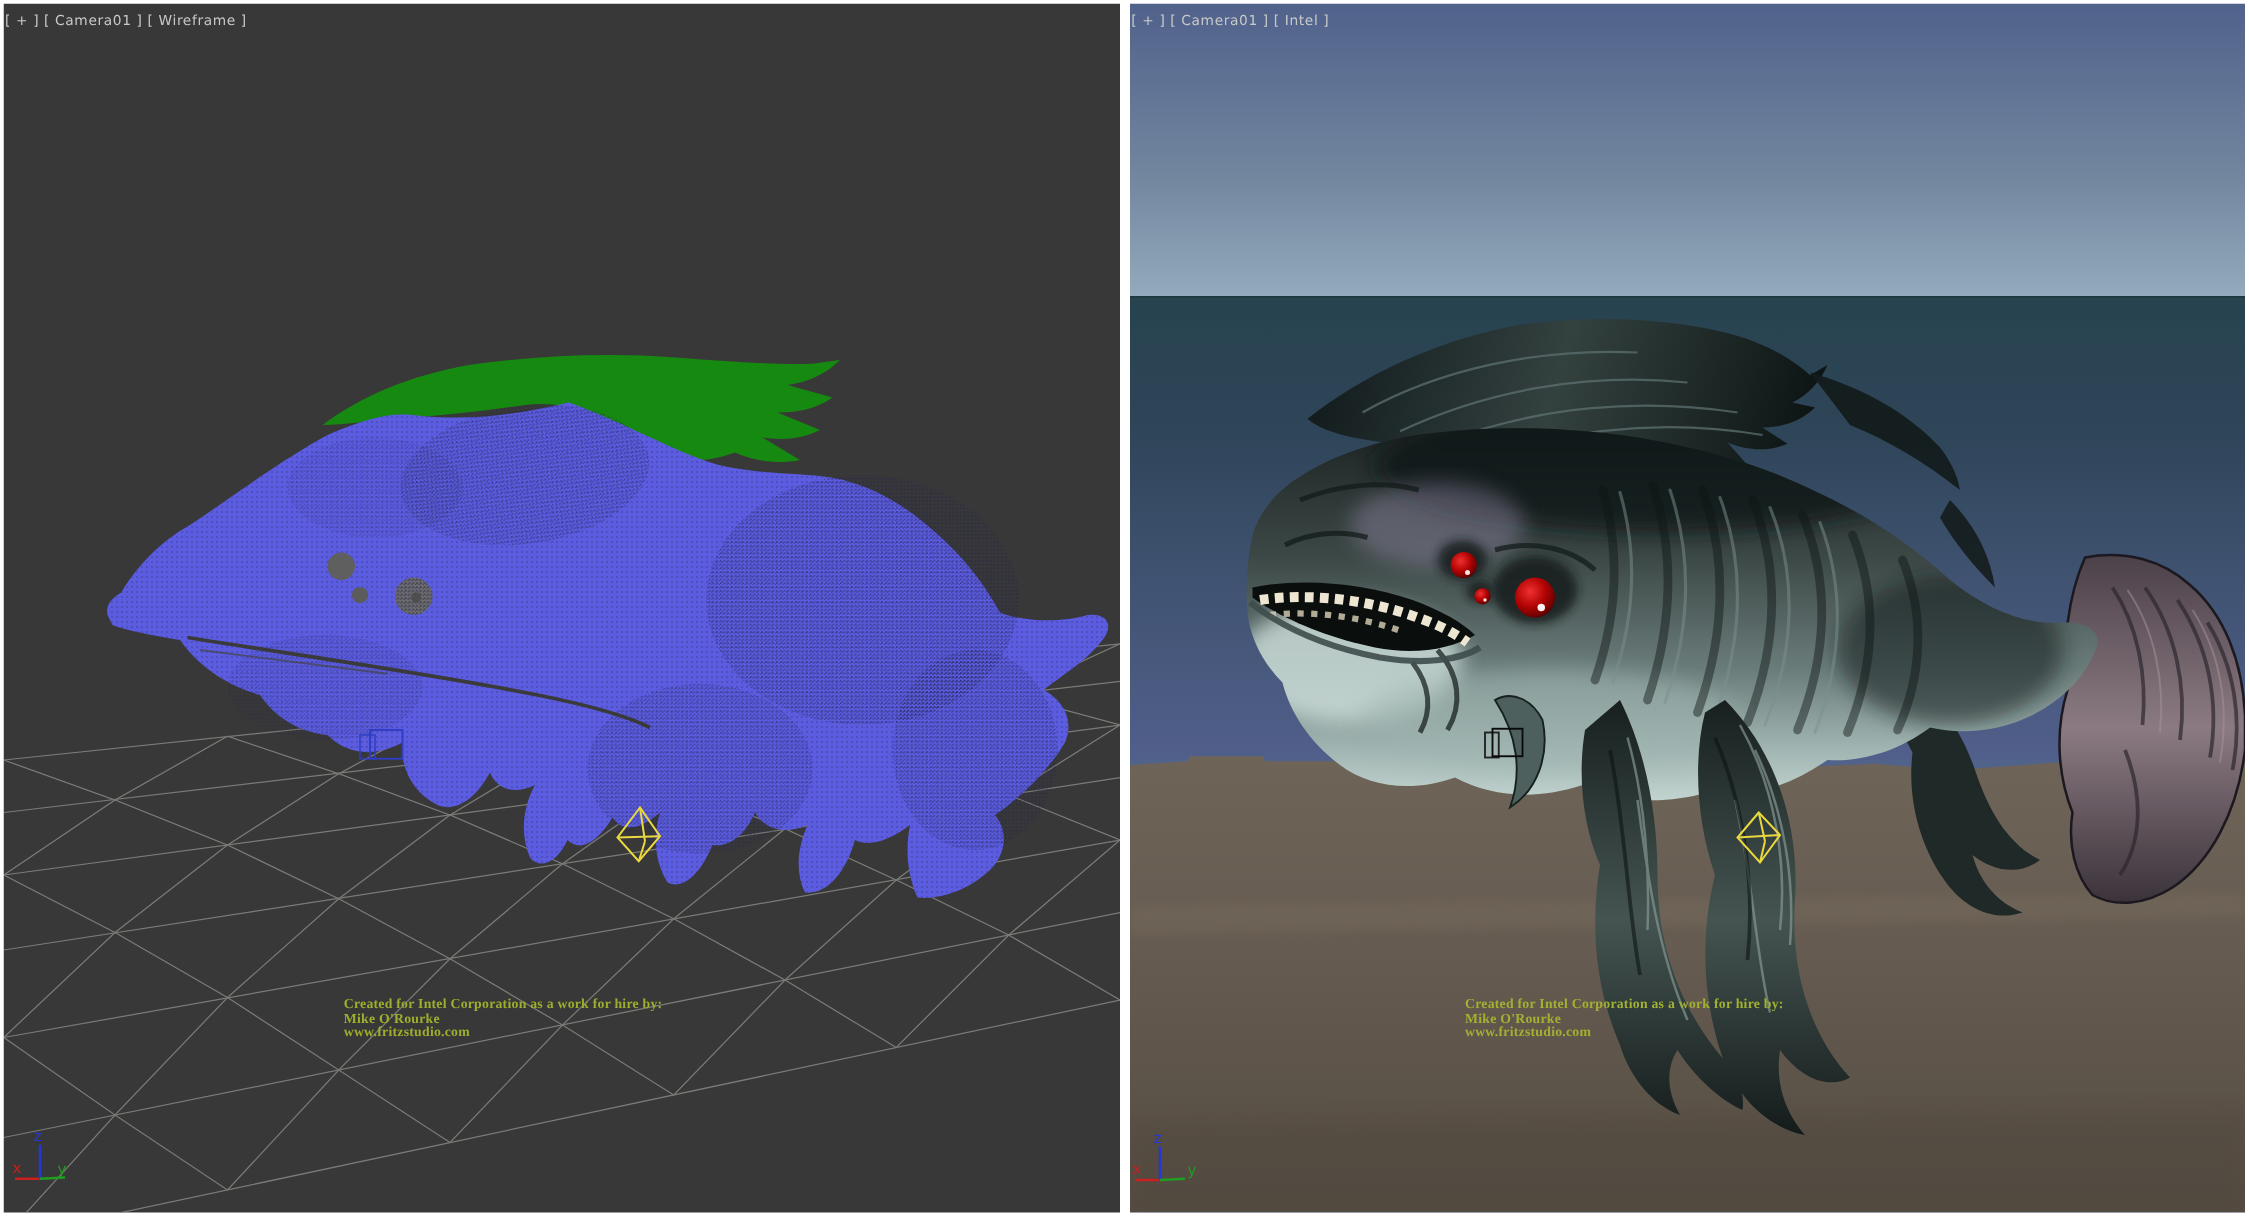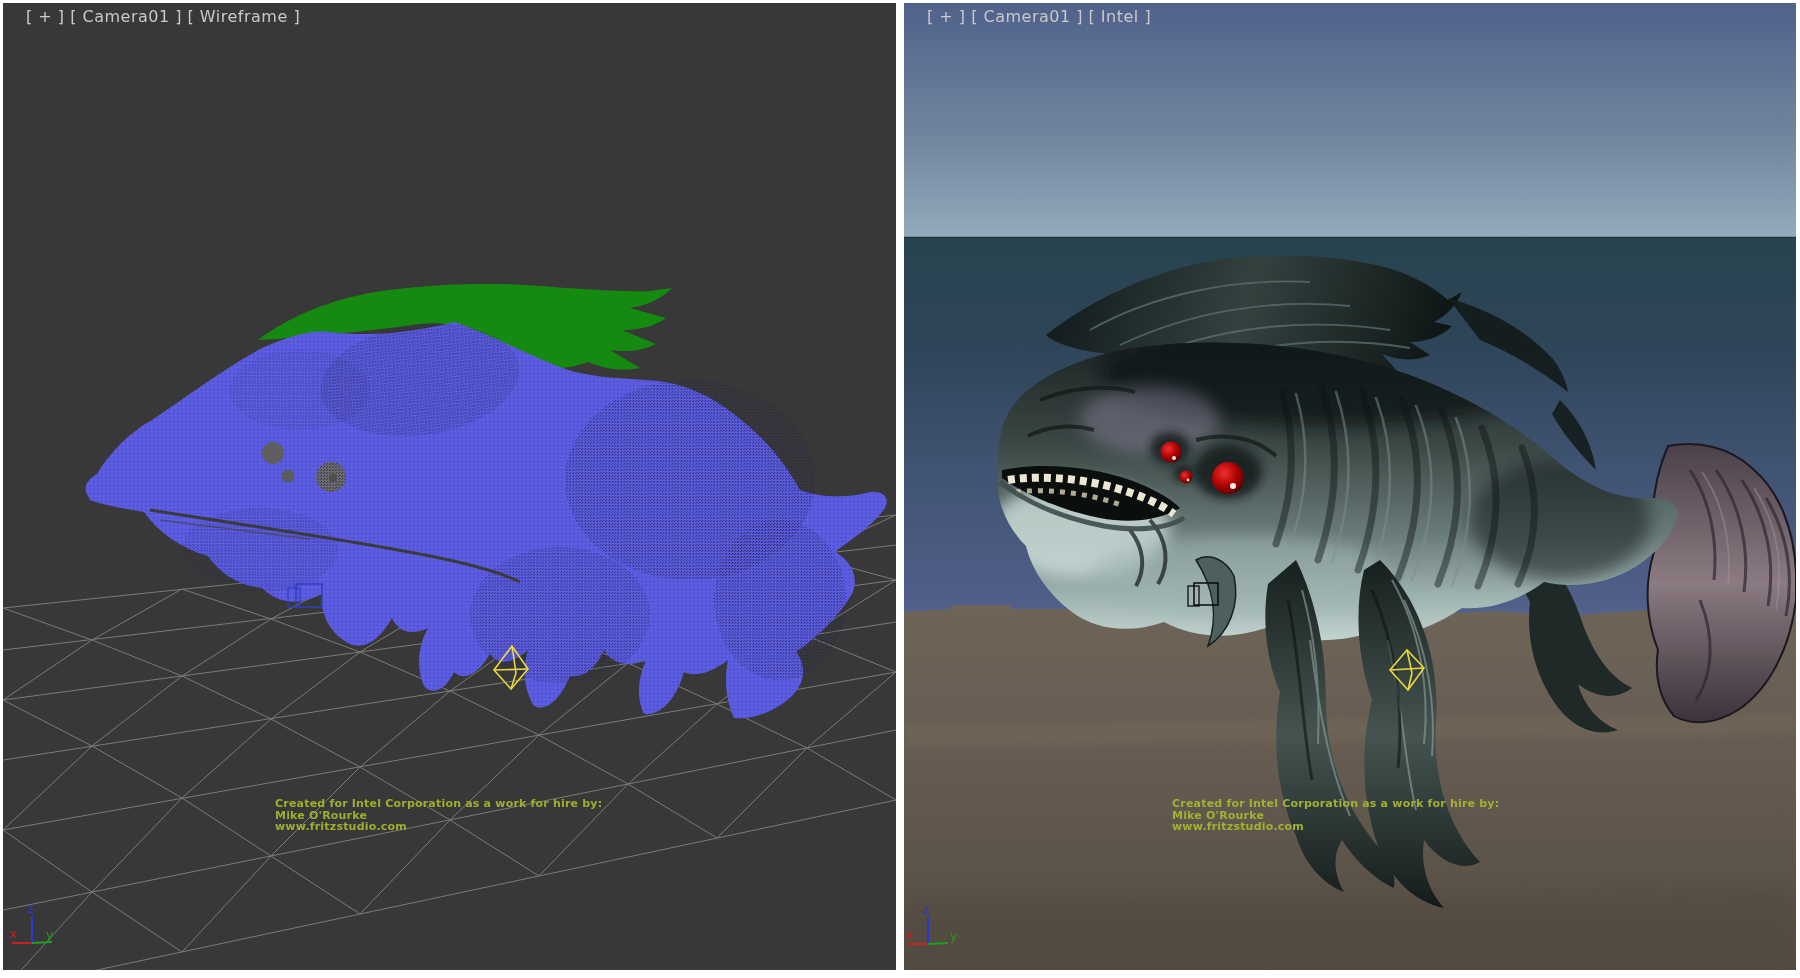--- a/index.html
+++ b/index.html
@@ -2,25 +2,25 @@
 <html><head>
 <meta charset="utf-8">
 <style>
   html,body{margin:0;padding:0;}
   body{position:relative;width:1800px;height:978px;background:#ffffff;overflow:hidden;
        font-family:"DejaVu Sans","Liberation Sans",sans-serif;}
   .vp{position:absolute;top:3px;height:967px;overflow:hidden;}
   #vpL{left:3px;width:893px;background:#383838;}
   #vpR{left:904px;width:892px;background:#51628b;}
   .vp svg{position:absolute;left:0;top:0;width:100%;height:100%;display:block;}
-  .vplabel{position:absolute;left:23px;top:7px;font-size:16px;line-height:13px;color:#c9c9c9;
+  .vplabel{position:absolute;left:1px;top:7px;font-size:11px;line-height:13px;color:#c9c9c9;
            letter-spacing:0.5px;z-index:5;cursor:default;}
   .credits{position:absolute;z-index:4;font-size:11px;font-weight:700;line-height:11.5px;
            color:#9fae2d;letter-spacing:0.2px;}
-  .credits span{display:block;}
+  .credits span{display:block;font-family:Liberation Serif, serif;}
   #vpR .credits{color:#a2b132;}
 </style>
 </head>
 <body>
 
 <div class="vp" id="vpL">
   <svg viewBox="3 3 893 967" preserveAspectRatio="none">
     <defs>
       <pattern id="st1" width="4" height="4" patternUnits="userSpaceOnUse">
         <rect x="1" y="1" width="1.2" height="1.2" fill="#23234c"></rect>

